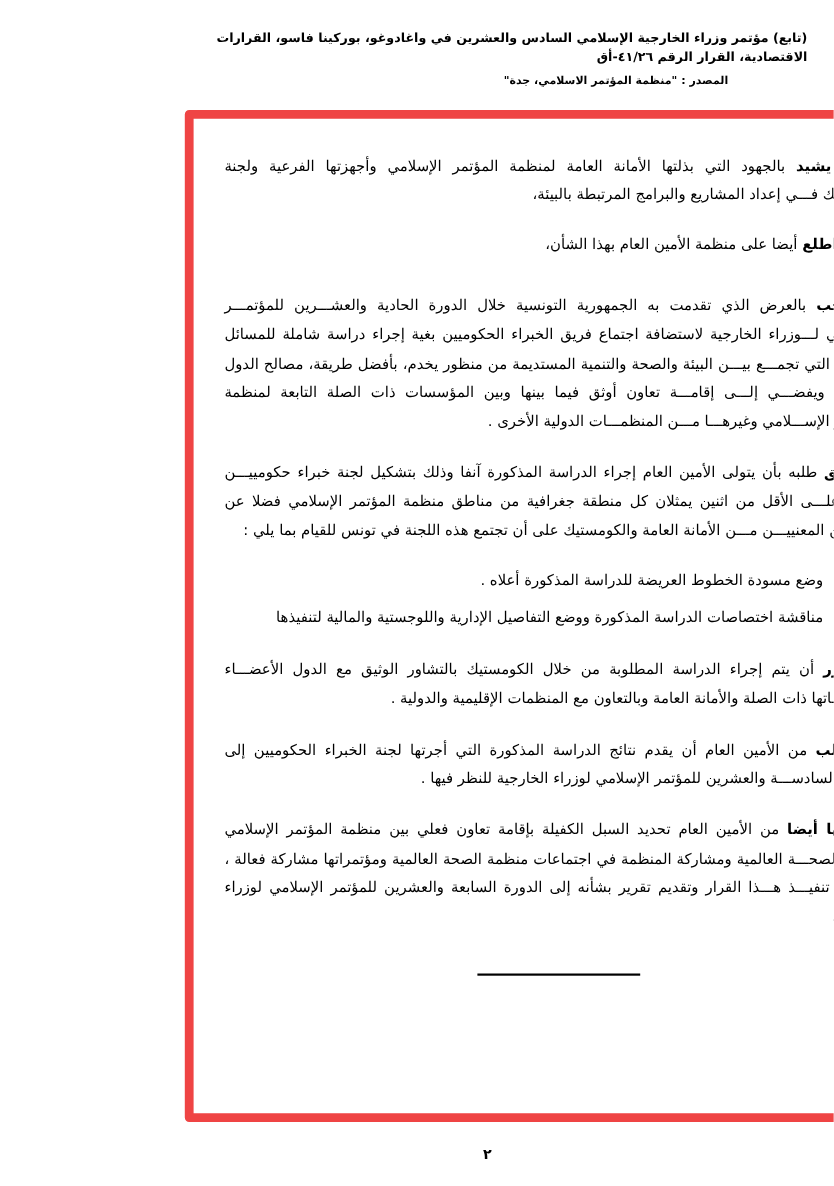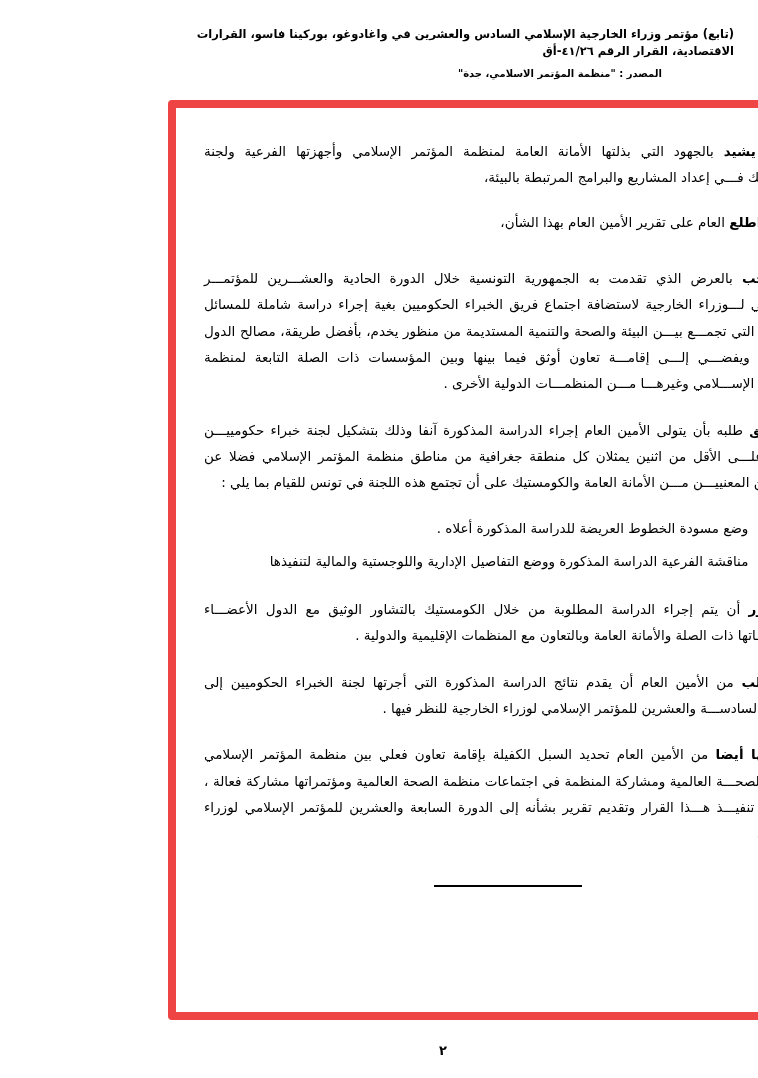--- a/index.html
+++ b/index.html
@@ -106,29 +106,29 @@
   <div class="header">
     <div class="header-line1">(تابع) مؤتمر وزراء الخارجية الإسلامي السادس والعشرين في واغادوغو، بوركينا فاسو، القرارات الاقتصادية، القرار الرقم ٤١/٢٦-أق</div>
     <div class="header-line2">المصدر :  "منظمة المؤتمر الاسلامي، جدة"</div>
   </div>
 
   <div class="content-box">
 
     <p class="para indent"><strong>وإذ يشيد</strong><span> بالجهود التي بذلتها الأمانة العامة لمنظمة المؤتمر الإسلامي وأجهزتها الفرعية ولجنة كومســـتيك فـــي إعداد المشاريع والبرامج المرتبطة بالبيئة،</span></p>
 
 
-    <p class="para indent pre-list"><strong>وإذ اطلع</strong><span> العام على تقرير الأمين العام بهذا الشأن،</span></p>
+    <p class="para indent pre-list"><strong>وإذ اطلع</strong><span> أيضا على منظمة الأمين العام بهذا الشأن،</span></p>
 
     <div class="item"><span class="num">١ -</span><strong>يرحب</strong><span> بالعرض الذي تقدمت به الجمهورية التونسية خلال الدورة الحادية والعشـــرين للمؤتمـــر الإســـلامي لـــوزراء الخارجية لاستضافة اجتماع فريق الخبراء الحكوميين بغية إجراء دراسة شاملة للمسائل المترابطة التي تجمـــع بيـــن البيئة والصحة والتنمية المستديمة من منظور يخدم، بأفضل طريقة، مصالح الدول الأعضـــاء ويفضـــي إلـــى إقامـــة تعاون أوثق فيما بينها وبين المؤسسات ذات الصلة التابعة لمنظمة المؤتمـــر الإســـلامي وغيرهـــا مـــن المنظمـــات الدولية الأخرى .</span></div>
 
     <div class="item"><span class="num">٢ -</span><strong>أوثق</strong><span> طلبه بأن يتولى الأمين العام إجراء الدراسة المذكورة آنفا وذلك بتشكيل لجنة خبراء حكومييـــن تتـــألف علـــى الأقل من اثنين يمثلان كل منطقة جغرافية من مناطق منظمة المؤتمر الإسلامي فضلا عن الممثليـــن المعنييـــن مـــن الأمانة العامة والكومستيك على أن تجتمع هذه اللجنة في تونس للقيام بما يلي :</span></div>
 
     <ul class="bullets">
       <li><span class="bullet-dot">●</span><span>وضع مسودة الخطوط العريضة للدراسة المذكورة أعلاه .</span></li>
-      <li><span class="bullet-dot">●</span><span>مناقشة الفرعية الدراسة المذكورة ووضع التفاصيل الإدارية واللوجستية والمالية لتنفيذها</span></li>
+      <li><span class="bullet-dot">●</span><span>مناقشة اختصاصات الدراسة المذكورة ووضع التفاصيل الإدارية واللوجستية والمالية لتنفيذها</span></li>
     </ul>
 
     <div class="item"><span class="num">٣ -</span><strong>يقرر</strong><span> أن يتم إجراء الدراسة المطلوبة من خلال الكومستيك بالتشاور الوثيق مع الدول الأعضـــاء ومؤسســـاتها ذات الصلة والأمانة العامة وبالتعاون مع المنظمات الإقليمية والدولية .</span></div>
 
     <div class="item"><span class="num">٤ -</span><strong>يطلب</strong><span> من الأمين العام أن يقدم نتائج الدراسة المذكورة التي أجرتها لجنة الخبراء الحكوميين إلى الـــدورة السادســـة والعشرين للمؤتمر الإسلامي لوزراء الخارجية للنظر فيها .</span></div>
 
     <div class="item"><span class="num">٥ -</span><strong>فيها أيضا</strong><span> من الأمين العام تحديد السبل الكفيلة بإقامة تعاون فعلي بين منظمة المؤتمر الإسلامي ومنظمة الصحـــة العالمية ومشاركة المنظمة في اجتماعات منظمة الصحة العالمية ومؤتمراتها مشاركة فعالة ، ومتابعـــة تنفيـــذ هـــذا القرار وتقديم تقرير بشأنه إلى الدورة السابعة والعشرين للمؤتمر الإسلامي لوزراء الخارجية .</span></div>
 
     <hr class="divider">
 

